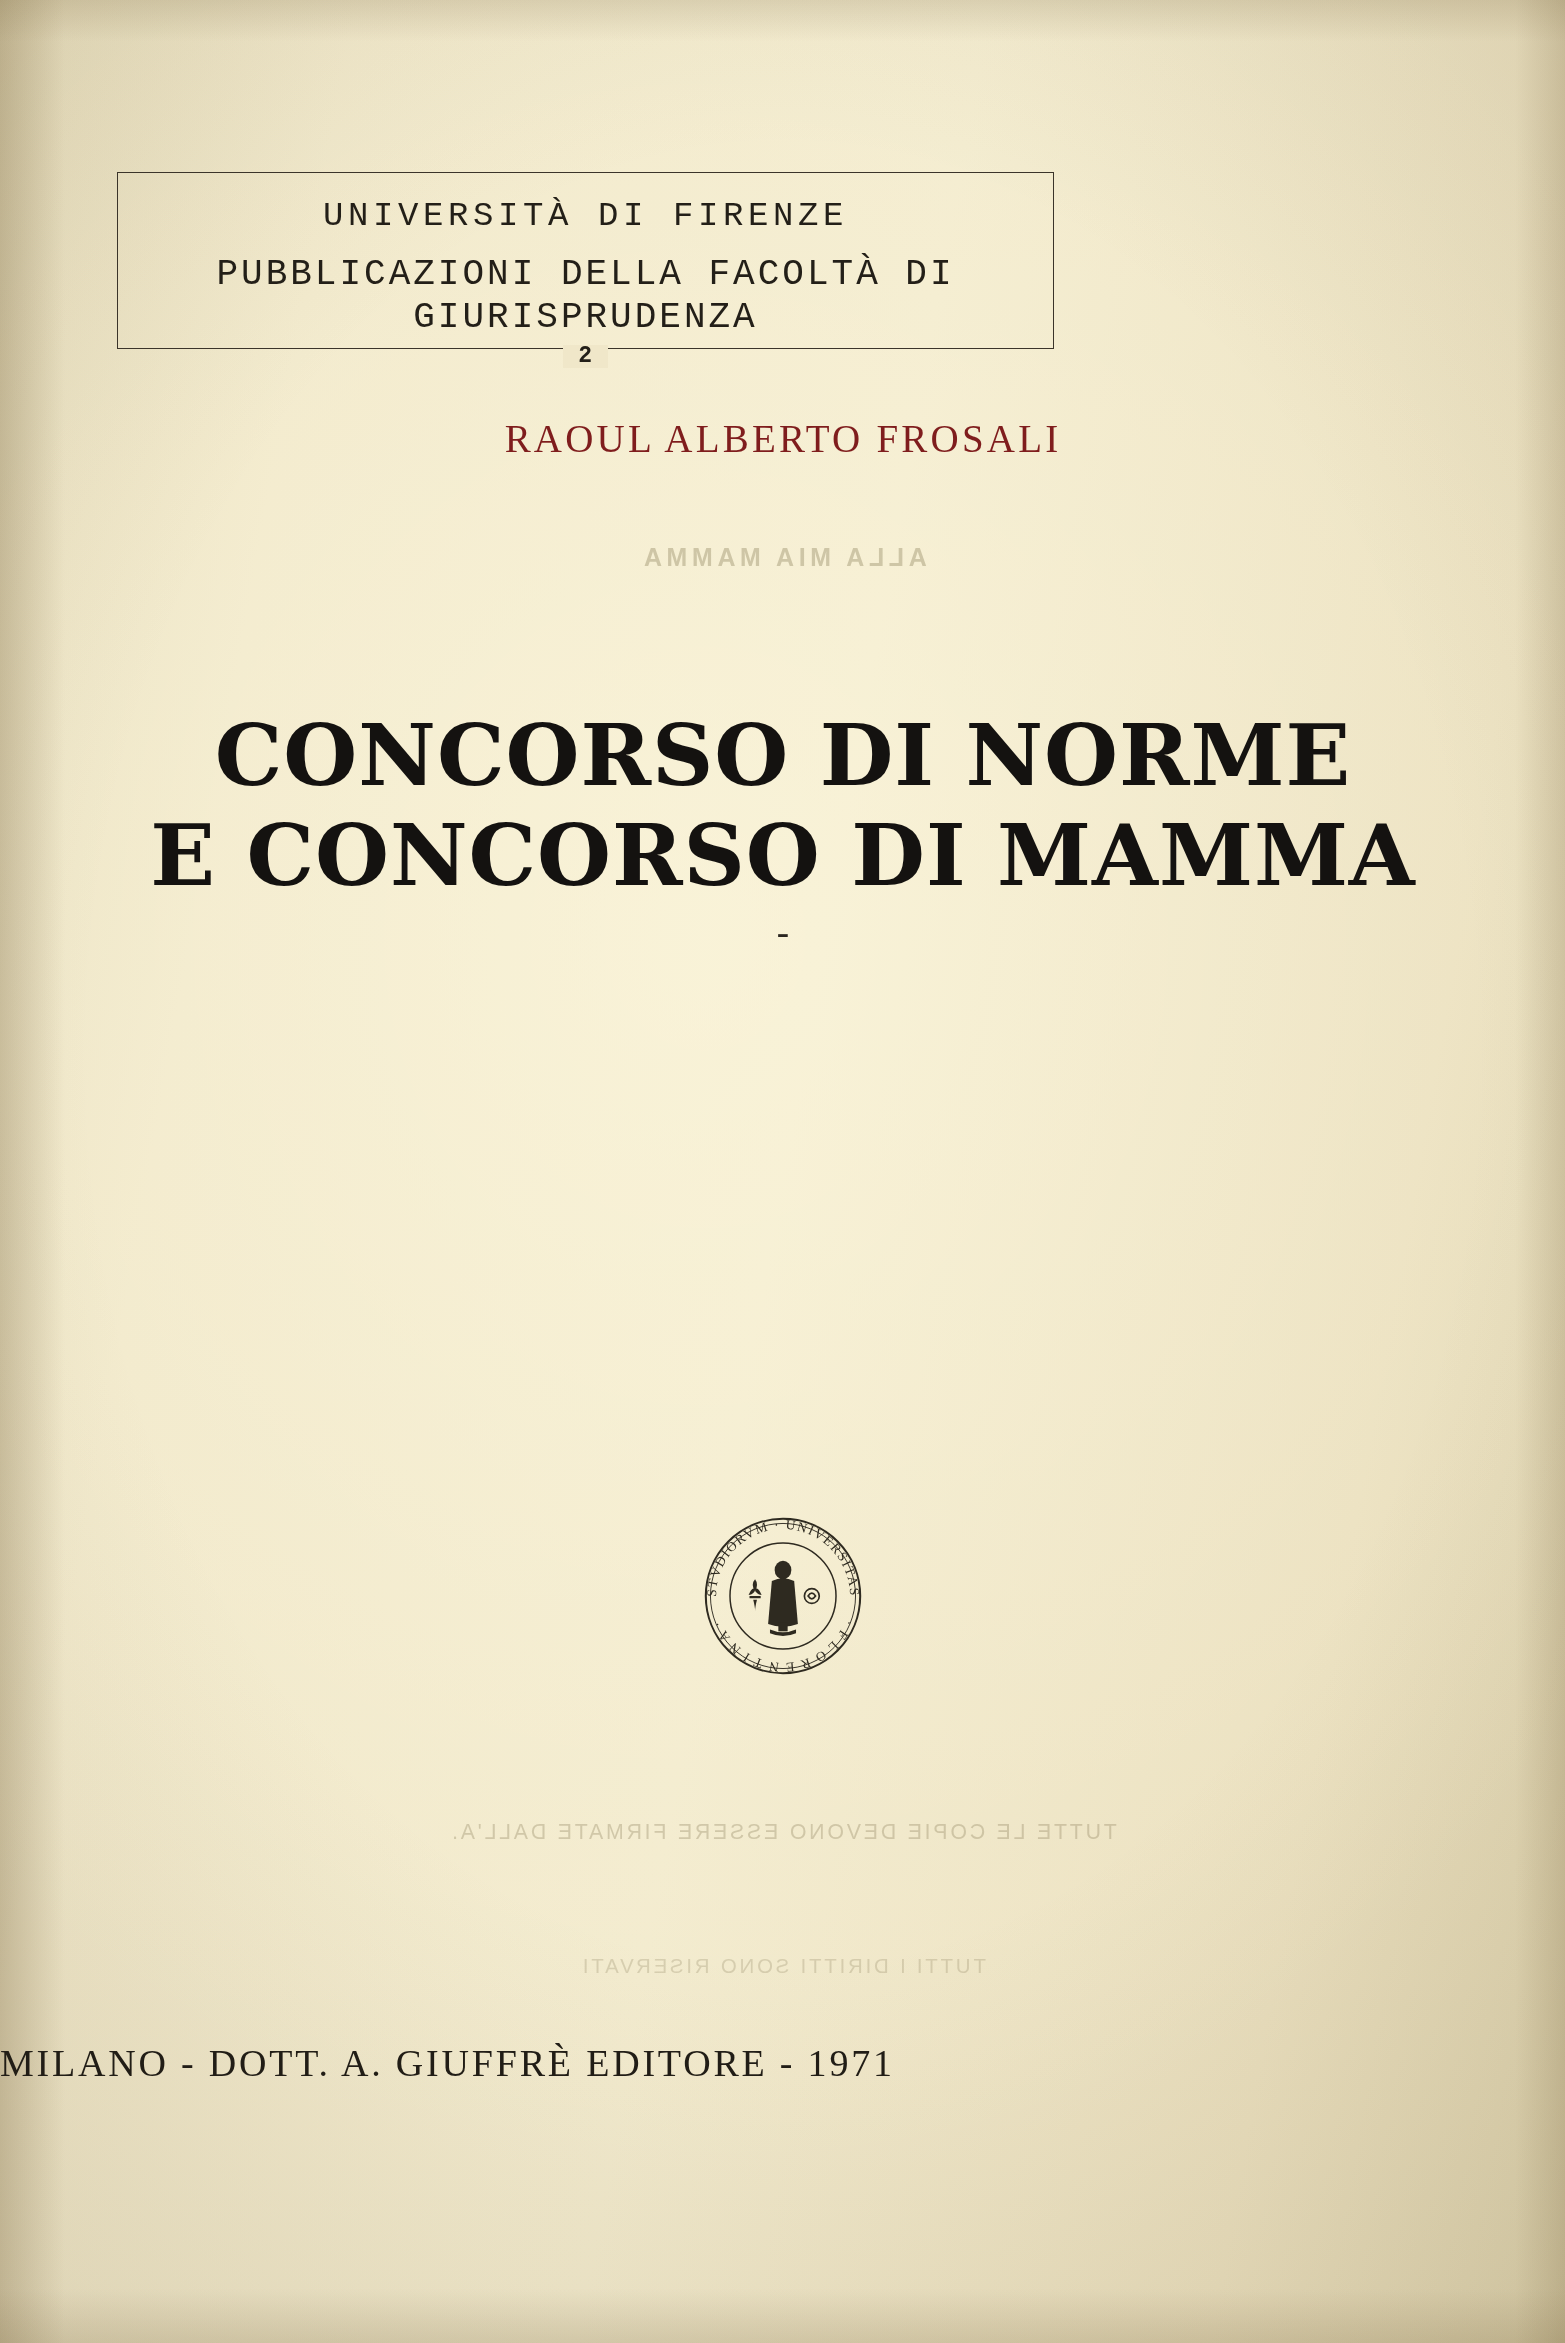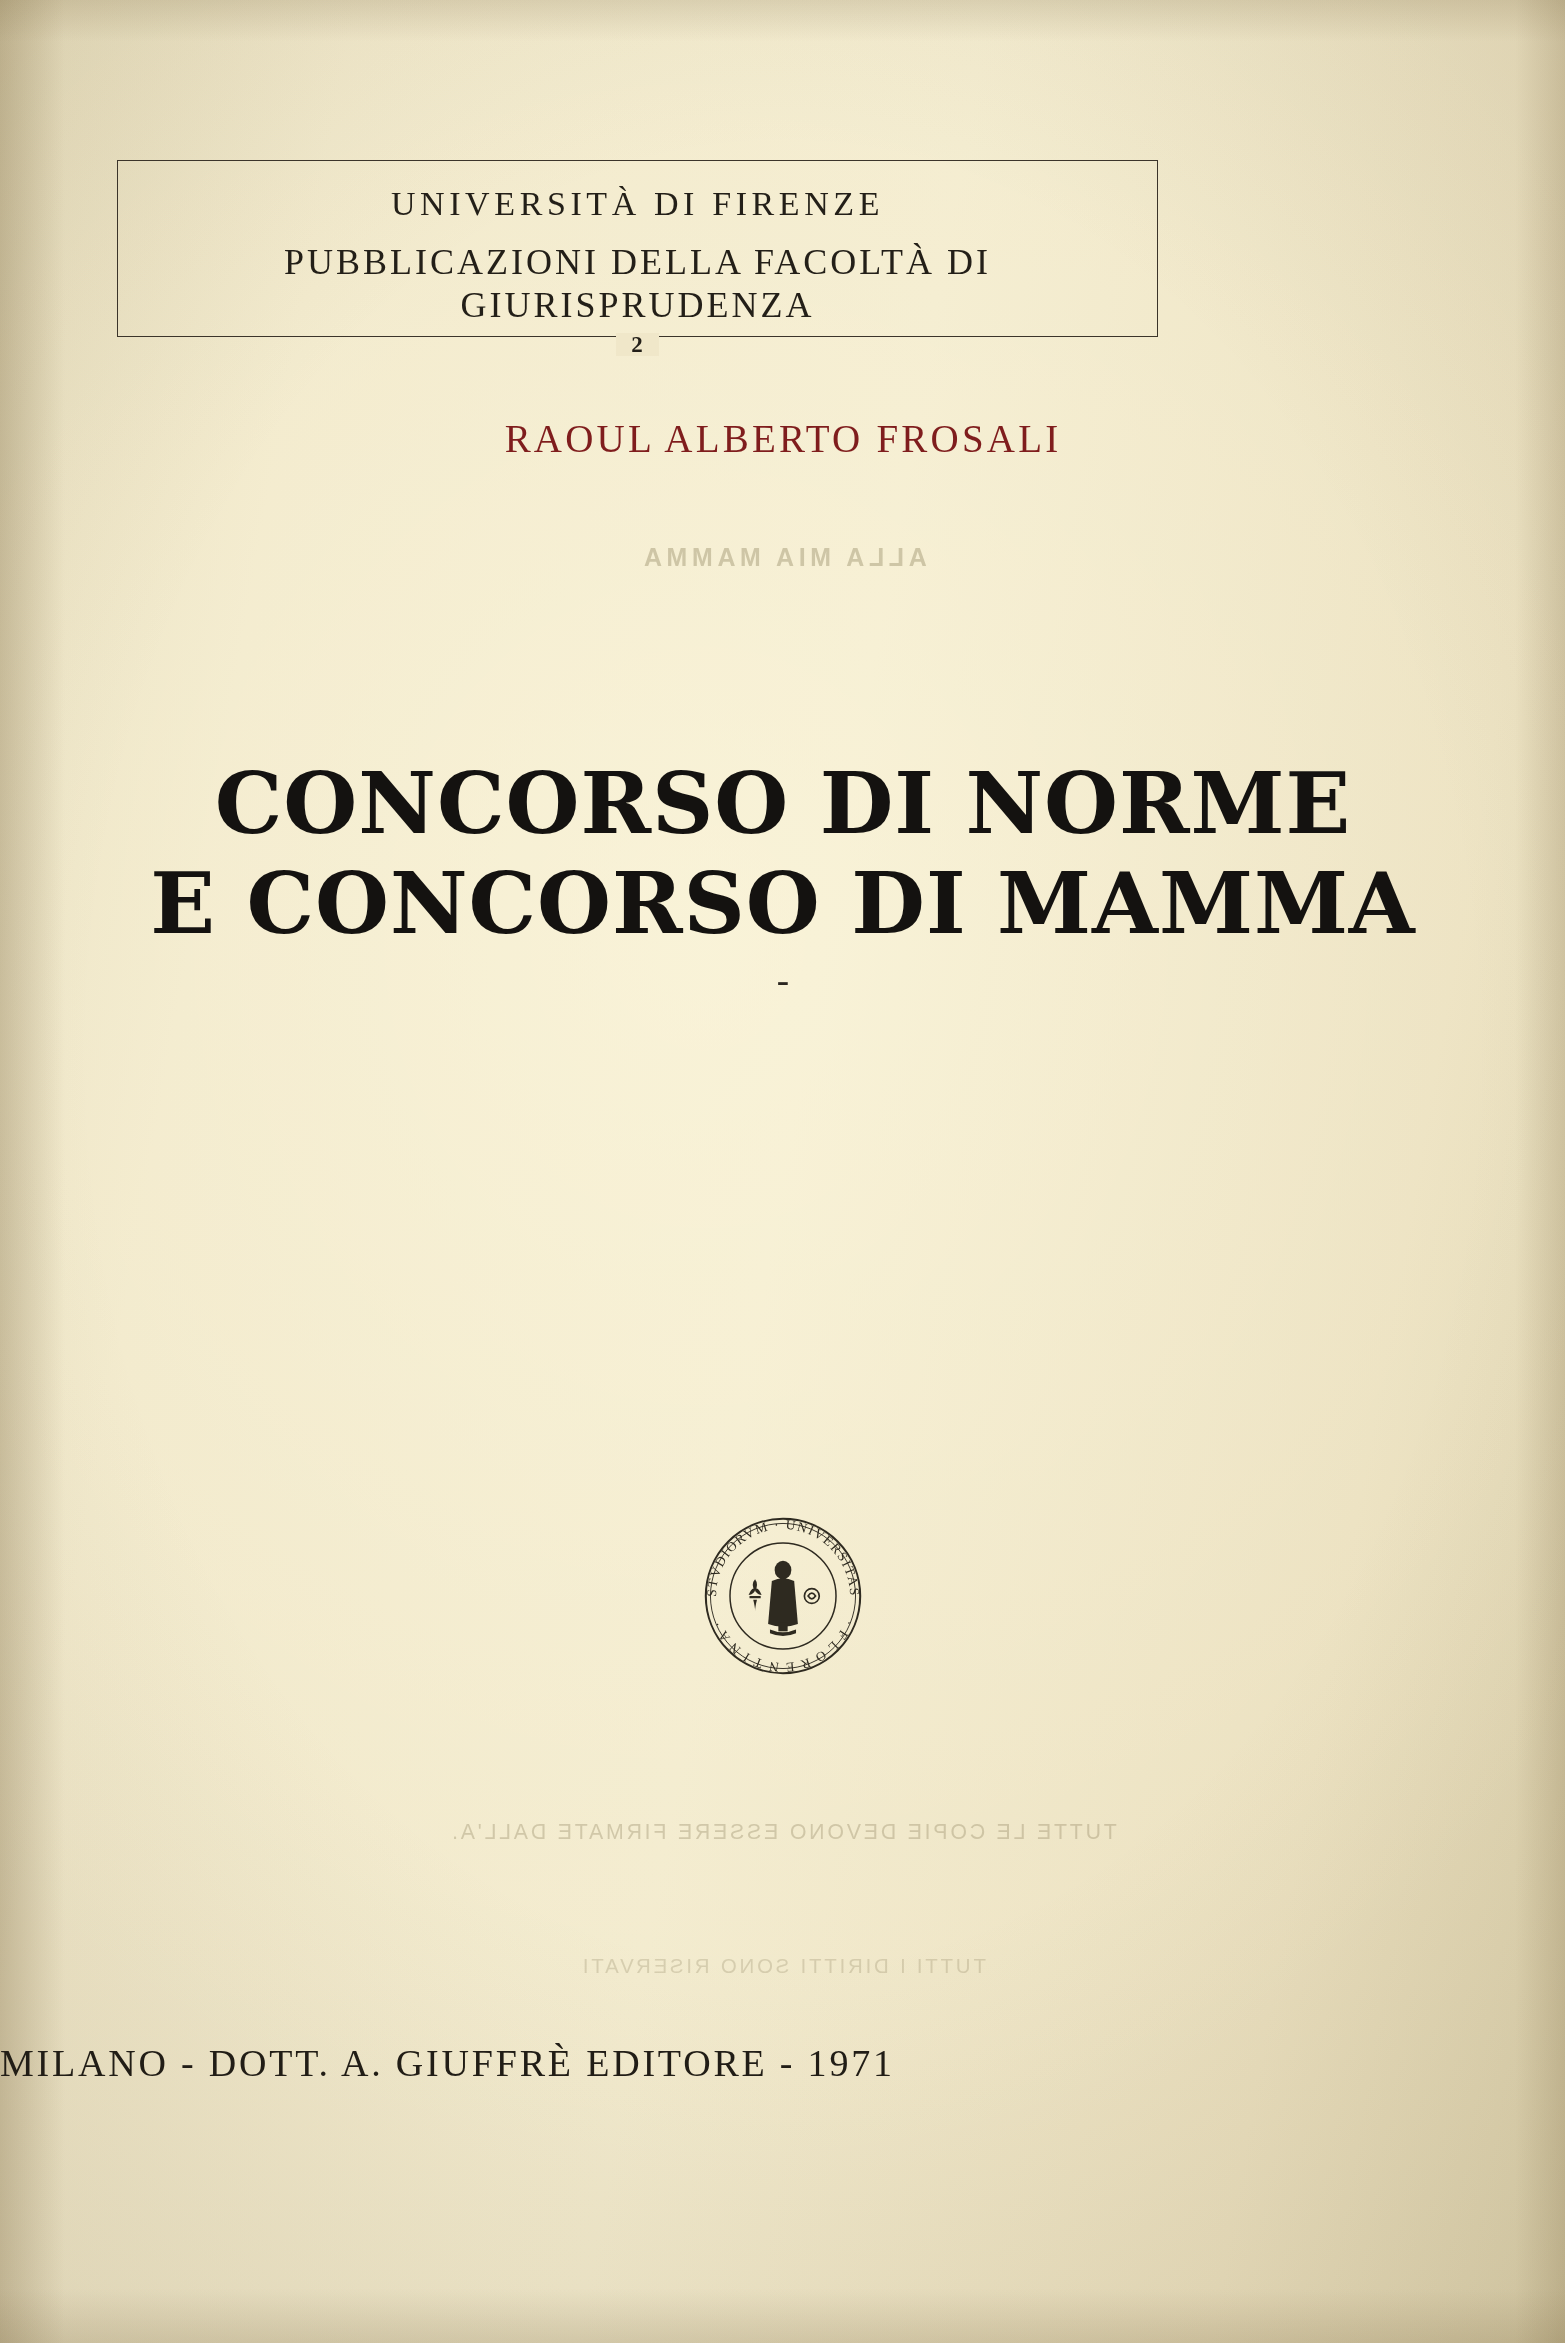--- a/index.html
+++ b/index.html
@@ -64,26 +64,27 @@
 
   .content {
     position: absolute;
     left: 0; right: 0; top: 0; bottom: 0;
   }
 
   
   .series-box {
     position: absolute;
     left: 117px;
-    top: 160px;
-    width: 1041px;
+    top: 172px;
+    width: 937px;
     border: 1.9px solid #3b342a;
     padding: 22px 0 9.3px 0;
     text-align: center;
     box-sizing: border-box;
+    font-family: Liberation Mono, monospace;
   }
   .series-title {
     font-size: 34px;
     letter-spacing: 4.6px;
     font-weight: 400;
     color: #231f18;
     line-height: 1.25;
   }
   .series-sub {
     font-size: 36px;
@@ -158,21 +159,20 @@
     letter-spacing: 2.8px;
     color: rgba(132,120,82,0.25);
   }
 
   
   .title-block {
     position: absolute;
     left: 0; right: 0;
     top: 705px;
     text-align: center;
-    margin-top: 48px;
   }
   .title-line {
     font-family: "DejaVu Serif", serif;
     font-weight: 700;
     font-size: 85px;
     letter-spacing: 0.9px;
     line-height: 1.18;
     color: #141210;
   }
   .title-dash {

